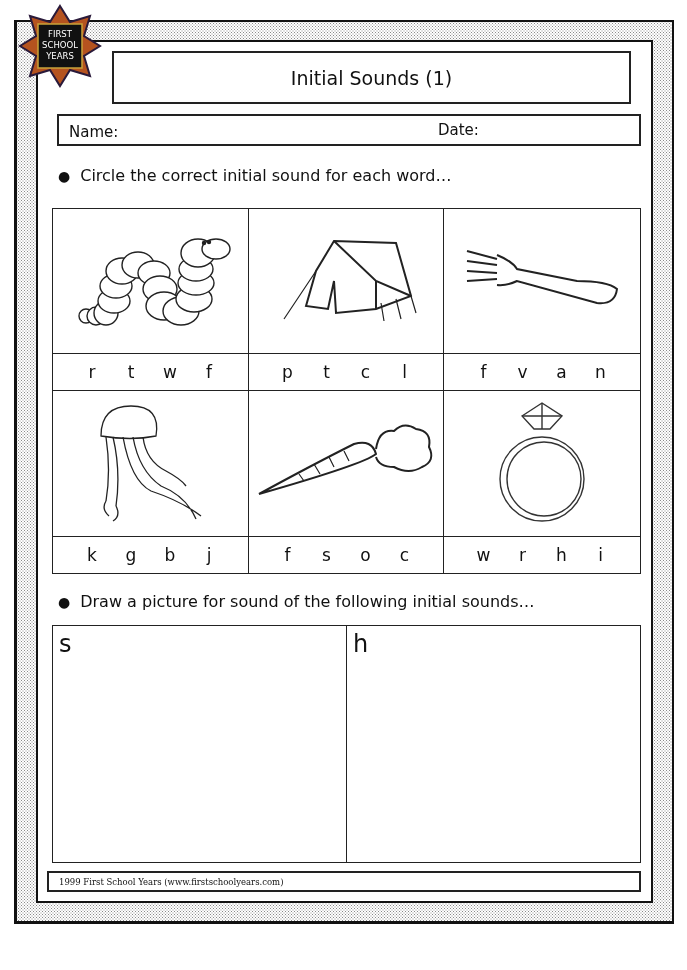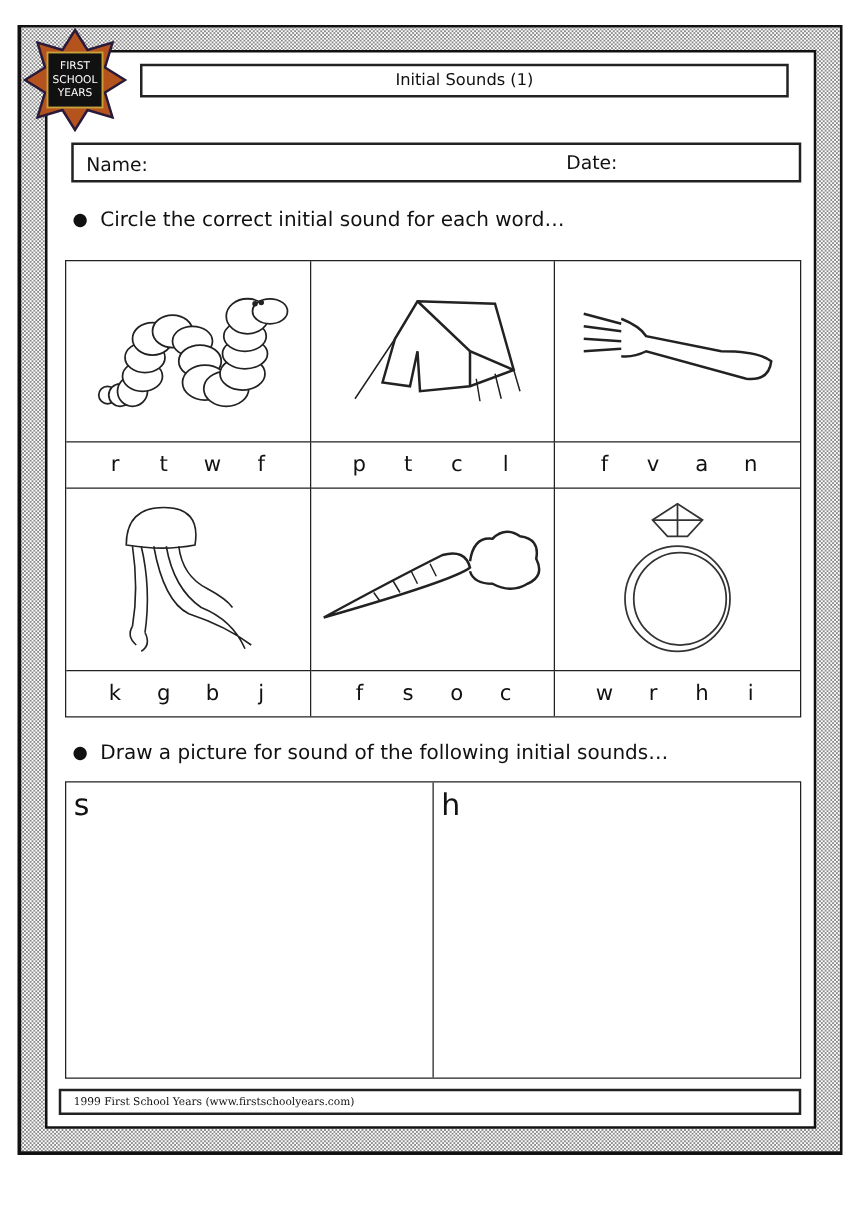--- a/index.html
+++ b/index.html
@@ -14,31 +14,31 @@
     border: 2px solid #111; border-bottom-width: 3px; border-left-width: 3px;
     background-color: #fff;
     background-image: radial-gradient(#8a8a8a 0.8px, transparent 0.9px), radial-gradient(#8a8a8a 0.8px, transparent 0.9px);
     background-size: 3px 3px; background-position: 0 0, 1.5px 1.5px;
   }
   .inner-panel {
     left: 36px; top: 40px; width: 617px; height: 863px;
     border: 2px solid #111; background: #fff;
   }
   .title-box {
-    left: 112px; top: 51px; width: 519px; height: 27px;
+    left: 112px; top: 51px; width: 519px; height: 53px;
     border: 2px solid #222; display: flex; align-items: center; justify-content: center;
-    font-size: 13px;
-  }
-  .logo { left: 18px; top: 22px; width: 84px; height: 84px; }
+    font-size: 19px;
+  }
+  .logo { left: 18px; top: 4px; width: 84px; height: 84px; }
   .name-box {
     left: 57px; top: 114px; width: 584px; height: 32px;
     border: 2px solid #222; font-size: 15px;
   }
   .name-box .name-label { position: absolute; left: 10px; top: 7px; }
-  .name-box .date-label { position: absolute; left: 394px; top: 5px; }
+  .name-box .date-label { position: absolute; left: 379px; top: 5px; }
   .instr { font-size: 16px; display: flex; align-items: center; }
   .instr .bullet { font-size: 14px; margin-right: 10px; }
   .grid {
     left: 52px; top: 208px; width: 589px; height: 366px;
     border: 1.5px solid #222;
     display: grid; grid-template-columns: 196px 195px 1fr;
     grid-template-rows: 145px 37px 146px 1fr;
   }
   .cell { border-right: 1.5px solid #222; border-bottom: 1.5px solid #222; position: relative; display: flex; align-items: center; justify-content: center; }
   .cell.last-col { border-right: none; }

